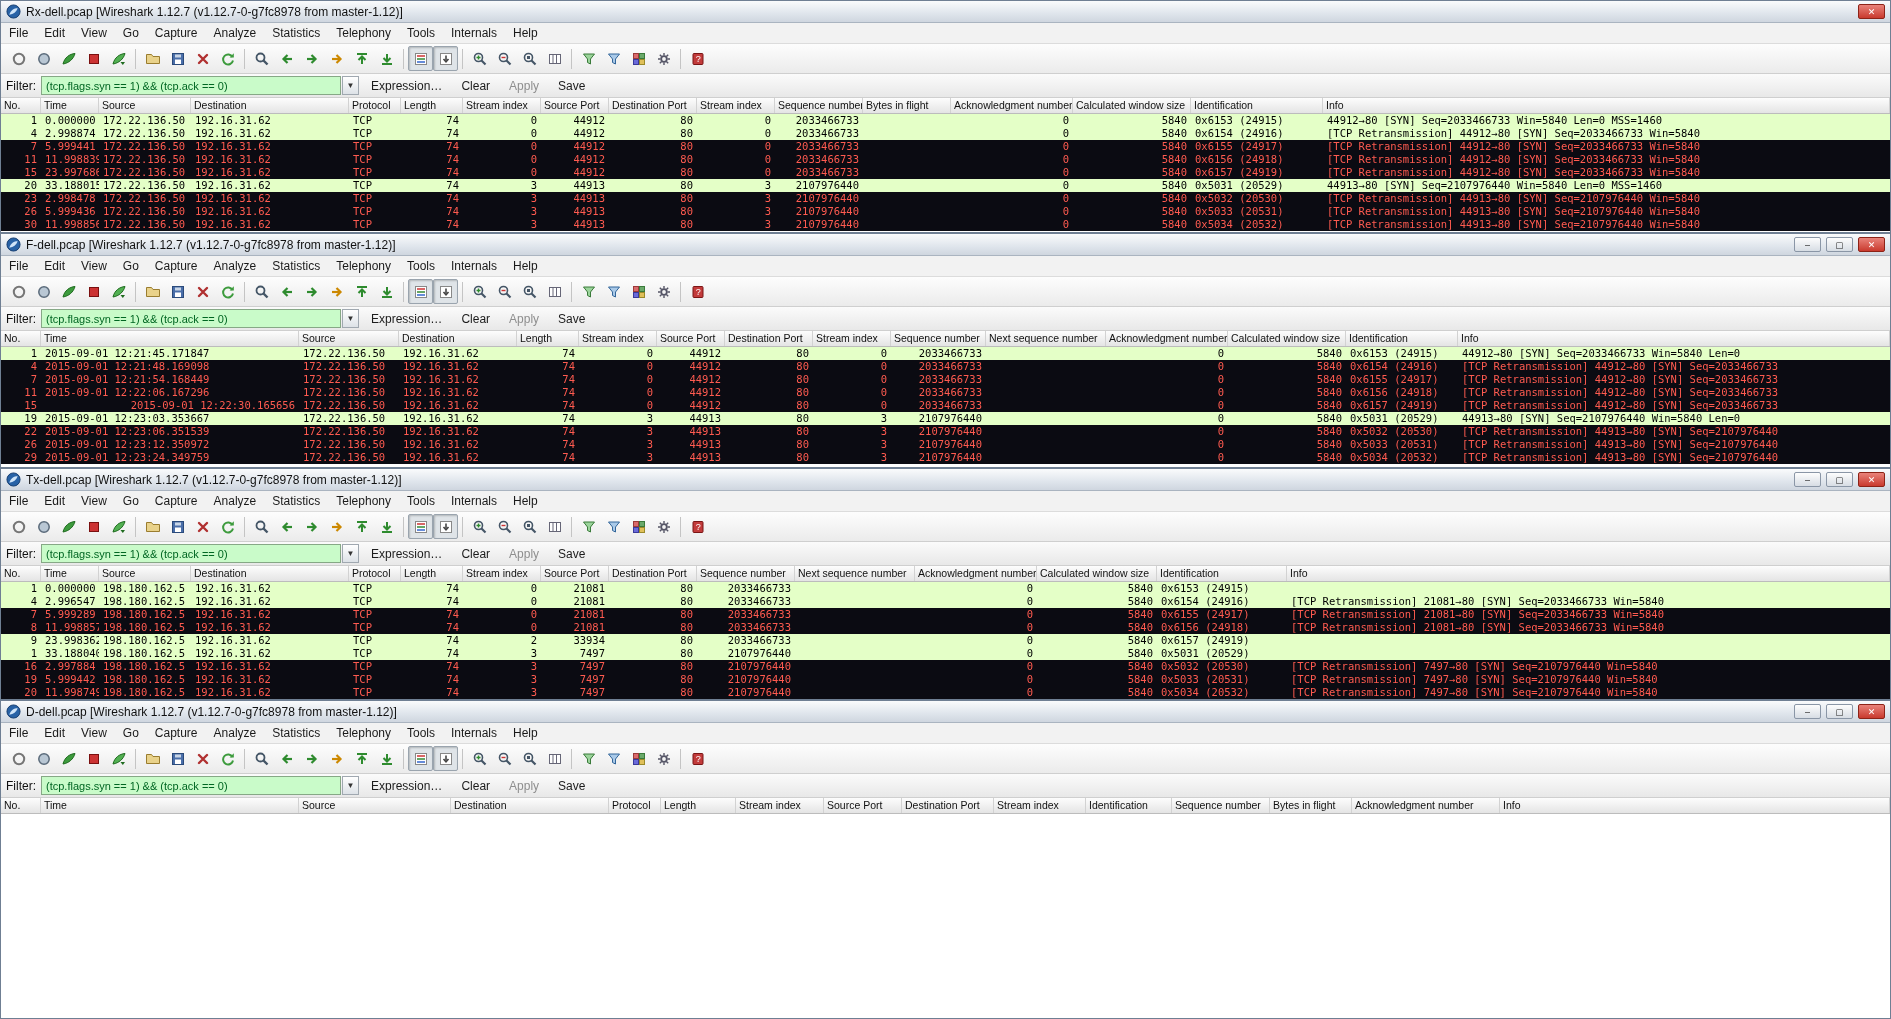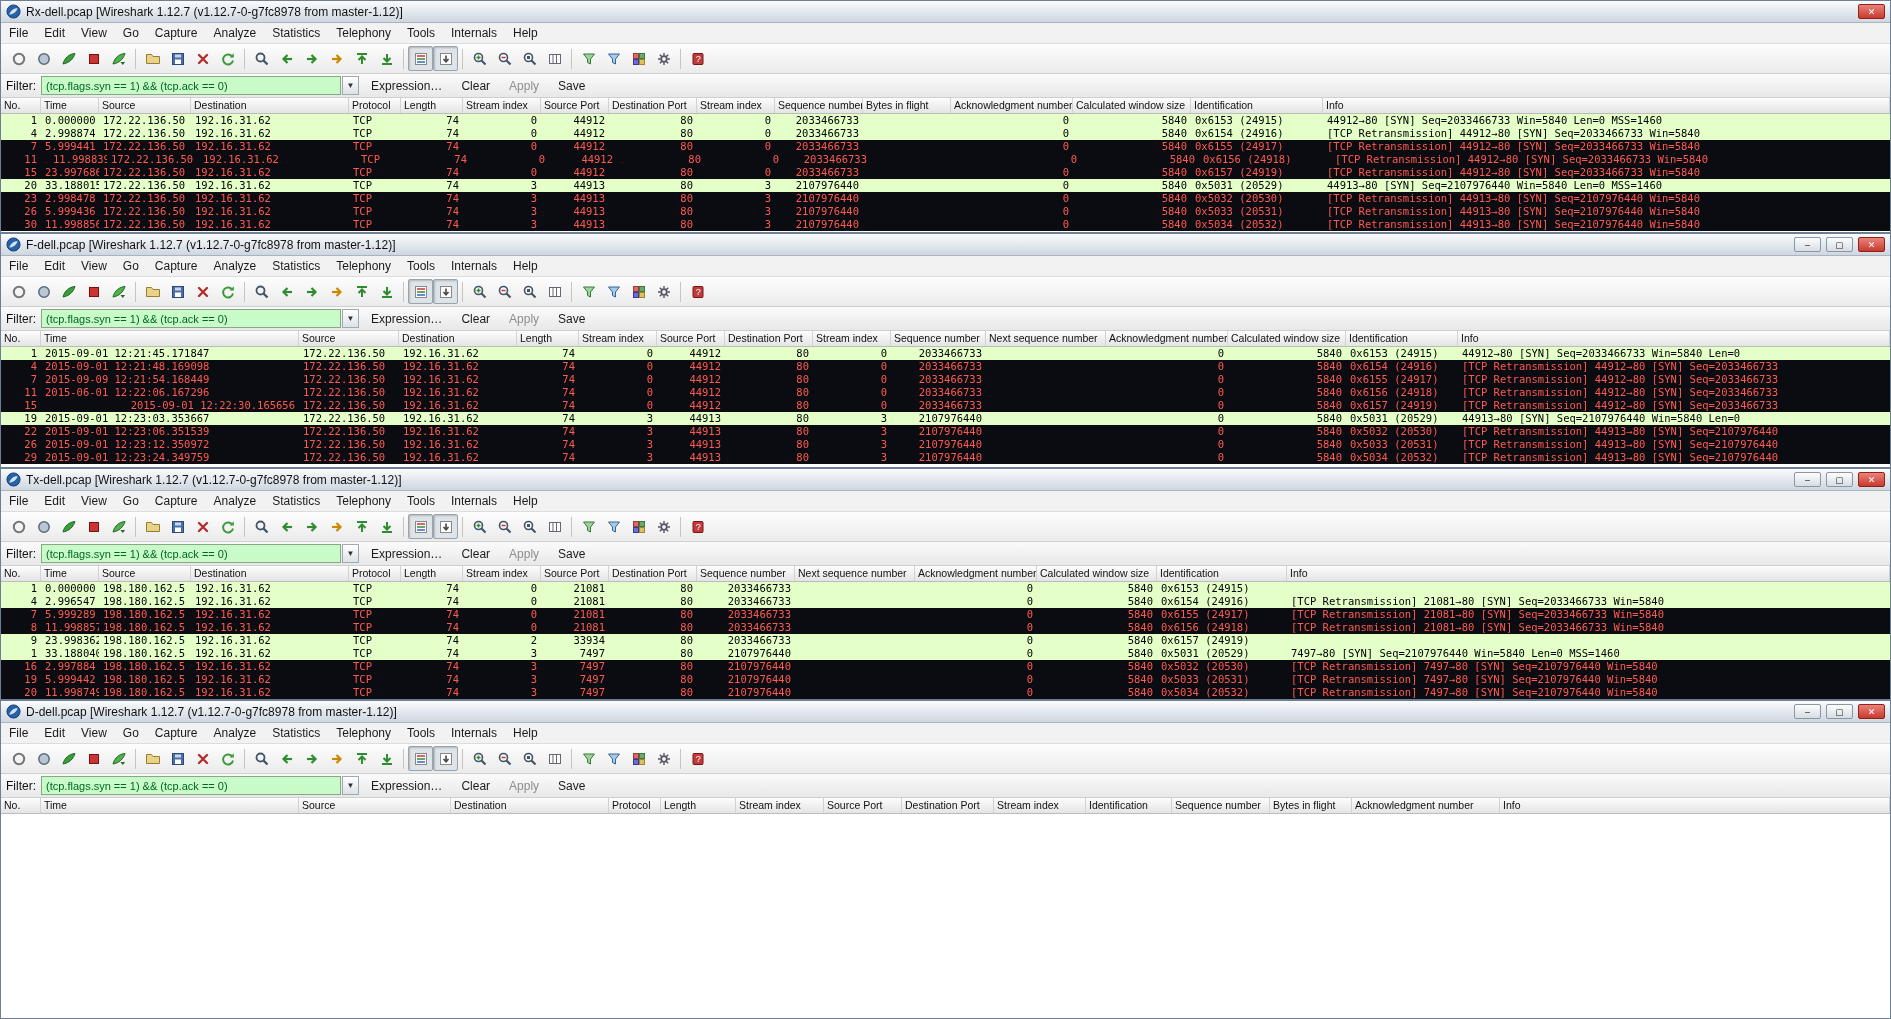--- a/index.html
+++ b/index.html
@@ -323,21 +323,21 @@
           <span class="pcell num" style="width: 78px;">0</span>
           <span class="pcell num" style="width: 88px;">2033466733</span>
           <span class="pcell num" style="width: 88px;"></span>
           <span class="pcell num" style="width: 122px;">0</span>
           <span class="pcell num" style="width: 118px;">5840</span>
           <span class="pcell" style="width: 132px;">0x6155 (24917)</span>
           <span class="pcell flex">[TCP Retransmission] 44912→80 [SYN] Seq=2033466733 Win=5840</span>
         </div>
         <div class="prow bad">
           <span class="pcell num" style="width: 40px;">11</span>
-          <span class="pcell num" style="width: 58px; margin-left: 8px;">11.998839</span>
+          <span class="pcell num" style="width: 58px;">11.998839</span>
           <span class="pcell" style="width: 92px;">172.22.136.50</span>
           <span class="pcell" style="width: 158px;">192.16.31.62</span>
           <span class="pcell" style="width: 52px;">TCP</span>
           <span class="pcell num" style="width: 62px;">74</span>
           <span class="pcell num" style="width: 78px;">0</span>
           <span class="pcell num" style="width: 68px;">44912</span>
           <span class="pcell num" style="width: 88px;">80</span>
           <span class="pcell num" style="width: 78px;">0</span>
           <span class="pcell num" style="width: 88px;">2033466733</span>
           <span class="pcell num" style="width: 88px;"></span>
@@ -687,38 +687,38 @@
           <span class="pcell num" style="width: 78px;">0</span>
           <span class="pcell num" style="width: 95px;">2033466733</span>
           <span class="pcell num" style="width: 120px;"></span>
           <span class="pcell num" style="width: 122px;">0</span>
           <span class="pcell num" style="width: 118px;">5840</span>
           <span class="pcell" style="width: 112px;">0x6154 (24916)</span>
           <span class="pcell flex">[TCP Retransmission] 44912→80 [SYN] Seq=2033466733</span>
         </div>
         <div class="prow bad">
           <span class="pcell num" style="width: 40px;">7</span>
-          <span class="pcell" style="width: 258px;">2015-09-09 12:21:54.168449</span>
+          <span class="pcell" style="width: 258px;">2015-09-01 12:21:54.168449</span>
           <span class="pcell" style="width: 100px;">172.22.136.50</span>
           <span class="pcell" style="width: 118px;">192.16.31.62</span>
           <span class="pcell num" style="width: 62px;">74</span>
           <span class="pcell num" style="width: 78px;">0</span>
           <span class="pcell num" style="width: 68px;">44912</span>
           <span class="pcell num" style="width: 88px;">80</span>
           <span class="pcell num" style="width: 78px;">0</span>
           <span class="pcell num" style="width: 95px;">2033466733</span>
           <span class="pcell num" style="width: 120px;"></span>
           <span class="pcell num" style="width: 122px;">0</span>
           <span class="pcell num" style="width: 118px;">5840</span>
           <span class="pcell" style="width: 112px;">0x6155 (24917)</span>
           <span class="pcell flex">[TCP Retransmission] 44912→80 [SYN] Seq=2033466733</span>
         </div>
         <div class="prow bad">
           <span class="pcell num" style="width: 40px;">11</span>
-          <span class="pcell" style="width: 258px;">2015-06-01 12:22:06.167296</span>
+          <span class="pcell" style="width: 258px;">2015-09-01 12:22:06.167296</span>
           <span class="pcell" style="width: 100px;">172.22.136.50</span>
           <span class="pcell" style="width: 118px;">192.16.31.62</span>
           <span class="pcell num" style="width: 62px;">74</span>
           <span class="pcell num" style="width: 78px;">0</span>
           <span class="pcell num" style="width: 68px;">44912</span>
           <span class="pcell num" style="width: 88px;">80</span>
           <span class="pcell num" style="width: 78px;">0</span>
           <span class="pcell num" style="width: 95px;">2033466733</span>
           <span class="pcell num" style="width: 120px;"></span>
           <span class="pcell num" style="width: 122px;">0</span>
@@ -1124,21 +1124,20 @@
           <span class="pcell" style="width: 52px;">TCP</span>
           <span class="pcell num" style="width: 62px;">74</span>
           <span class="pcell num" style="width: 78px;">3</span>
           <span class="pcell num" style="width: 68px;">7497</span>
           <span class="pcell num" style="width: 88px;">80</span>
           <span class="pcell num" style="width: 98px;">2107976440</span>
           <span class="pcell num" style="width: 120px;"></span>
           <span class="pcell num" style="width: 122px;">0</span>
           <span class="pcell num" style="width: 120px;">5840</span>
           <span class="pcell" style="width: 130px;">0x5031 (20529)</span>
-          <span class="pcell flex">7497→80 [SYN] Seq=2107976440 Win=5840 Len=0 MSS=1460</span>
         </div>
         <div class="prow bad">
           <span class="pcell num" style="width: 40px;">16</span>
           <span class="pcell num" style="width: 58px;">2.997884</span>
           <span class="pcell" style="width: 92px;">198.180.162.5</span>
           <span class="pcell" style="width: 158px;">192.16.31.62</span>
           <span class="pcell" style="width: 52px;">TCP</span>
           <span class="pcell num" style="width: 62px;">74</span>
           <span class="pcell num" style="width: 78px;">3</span>
           <span class="pcell num" style="width: 68px;">7497</span>

